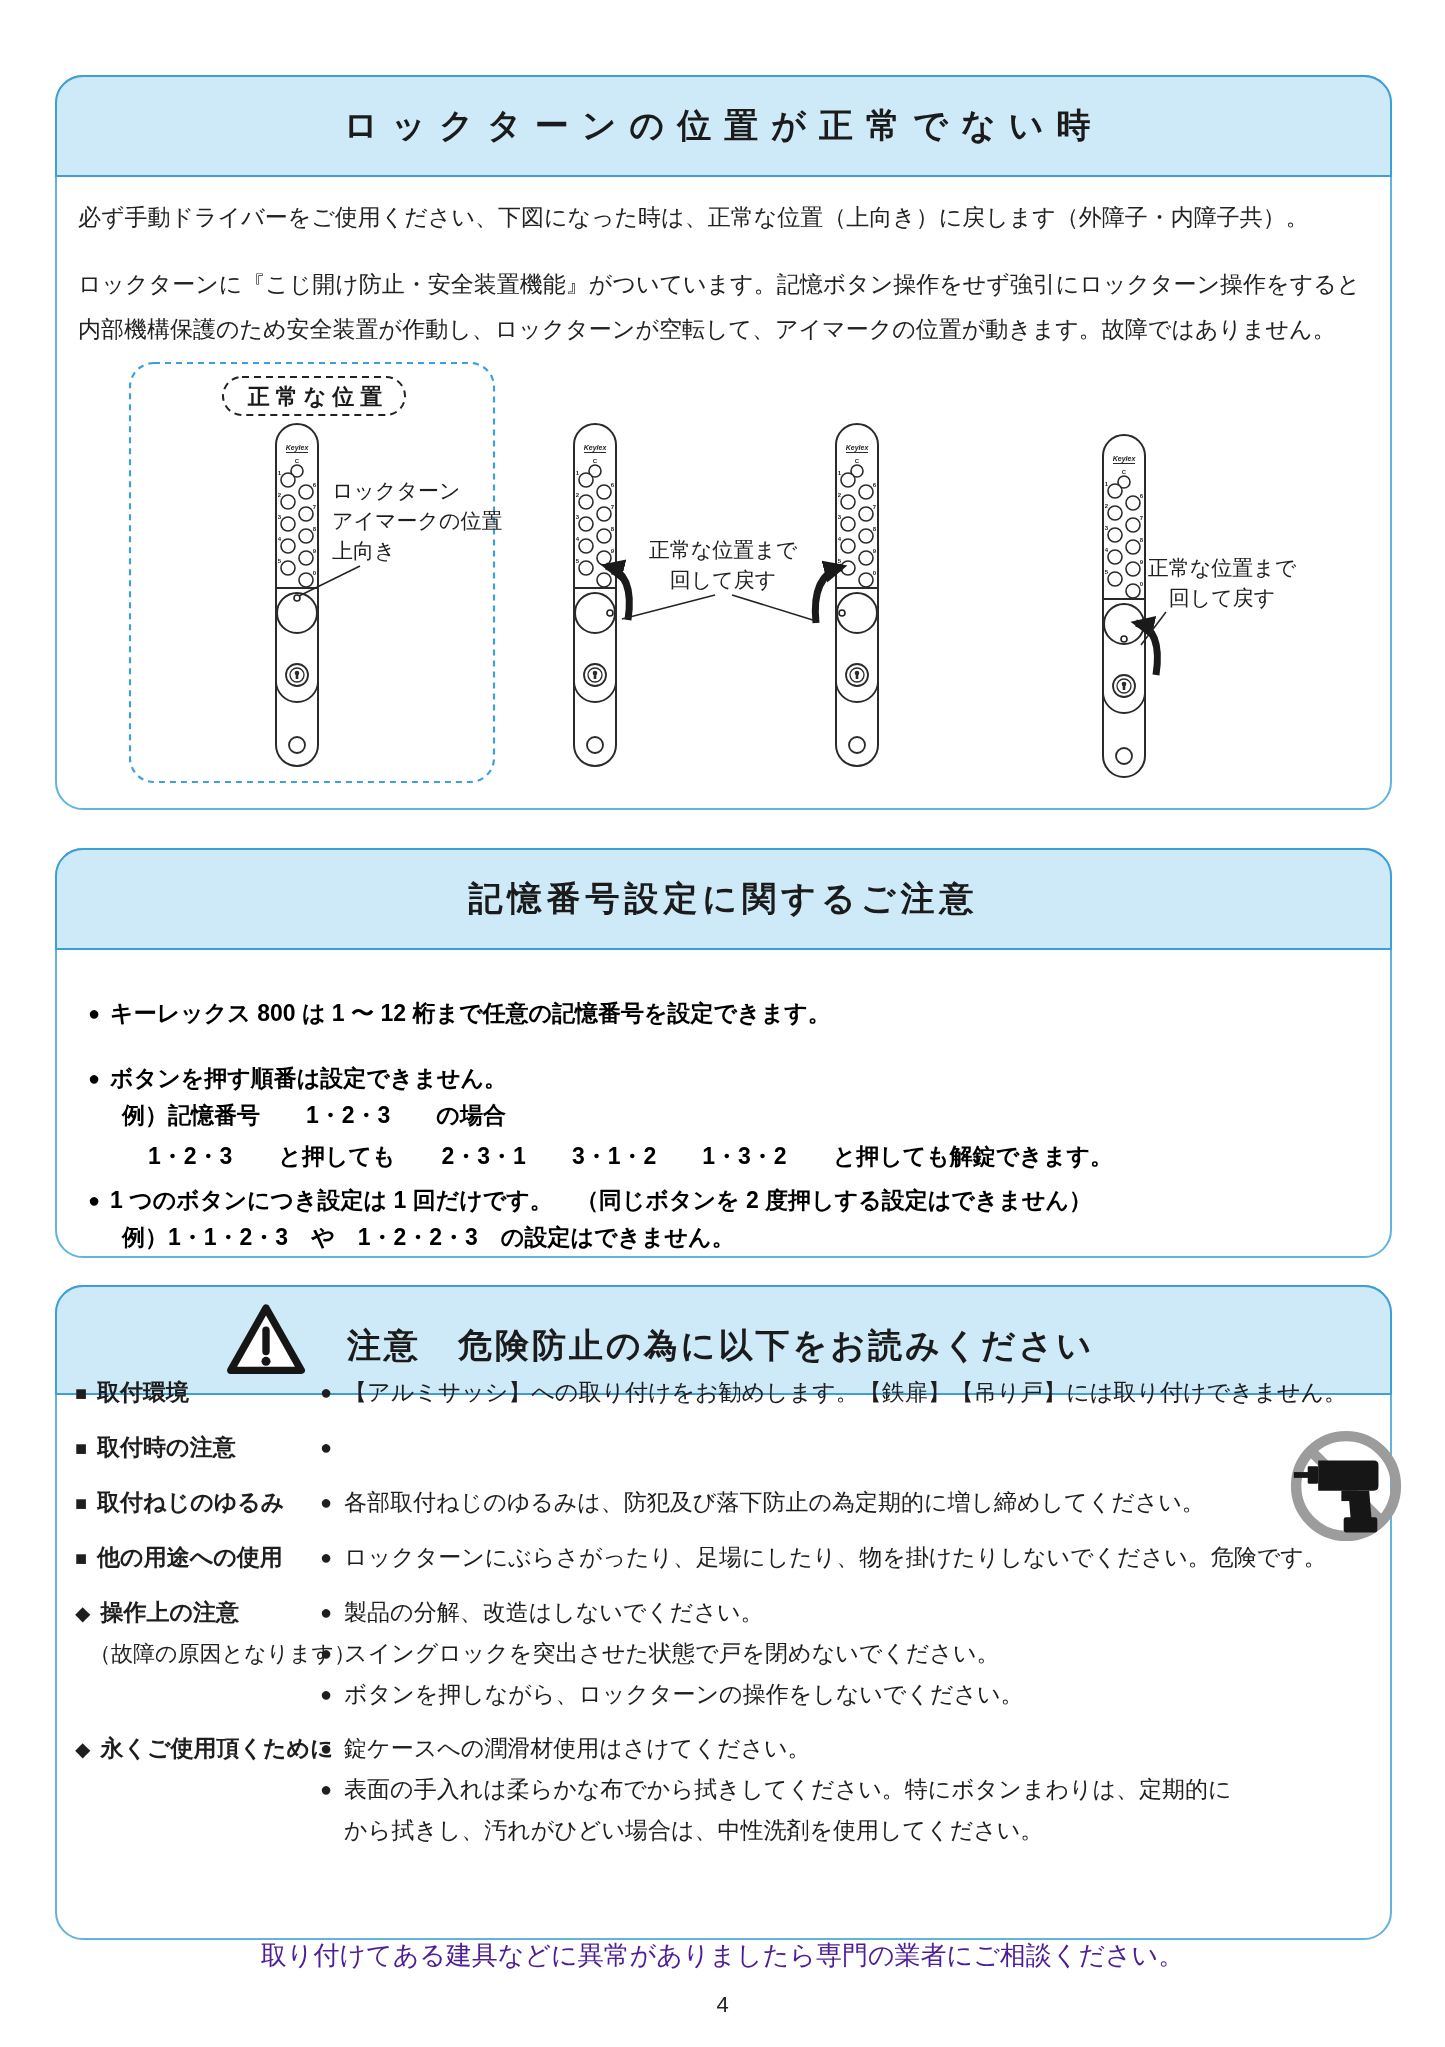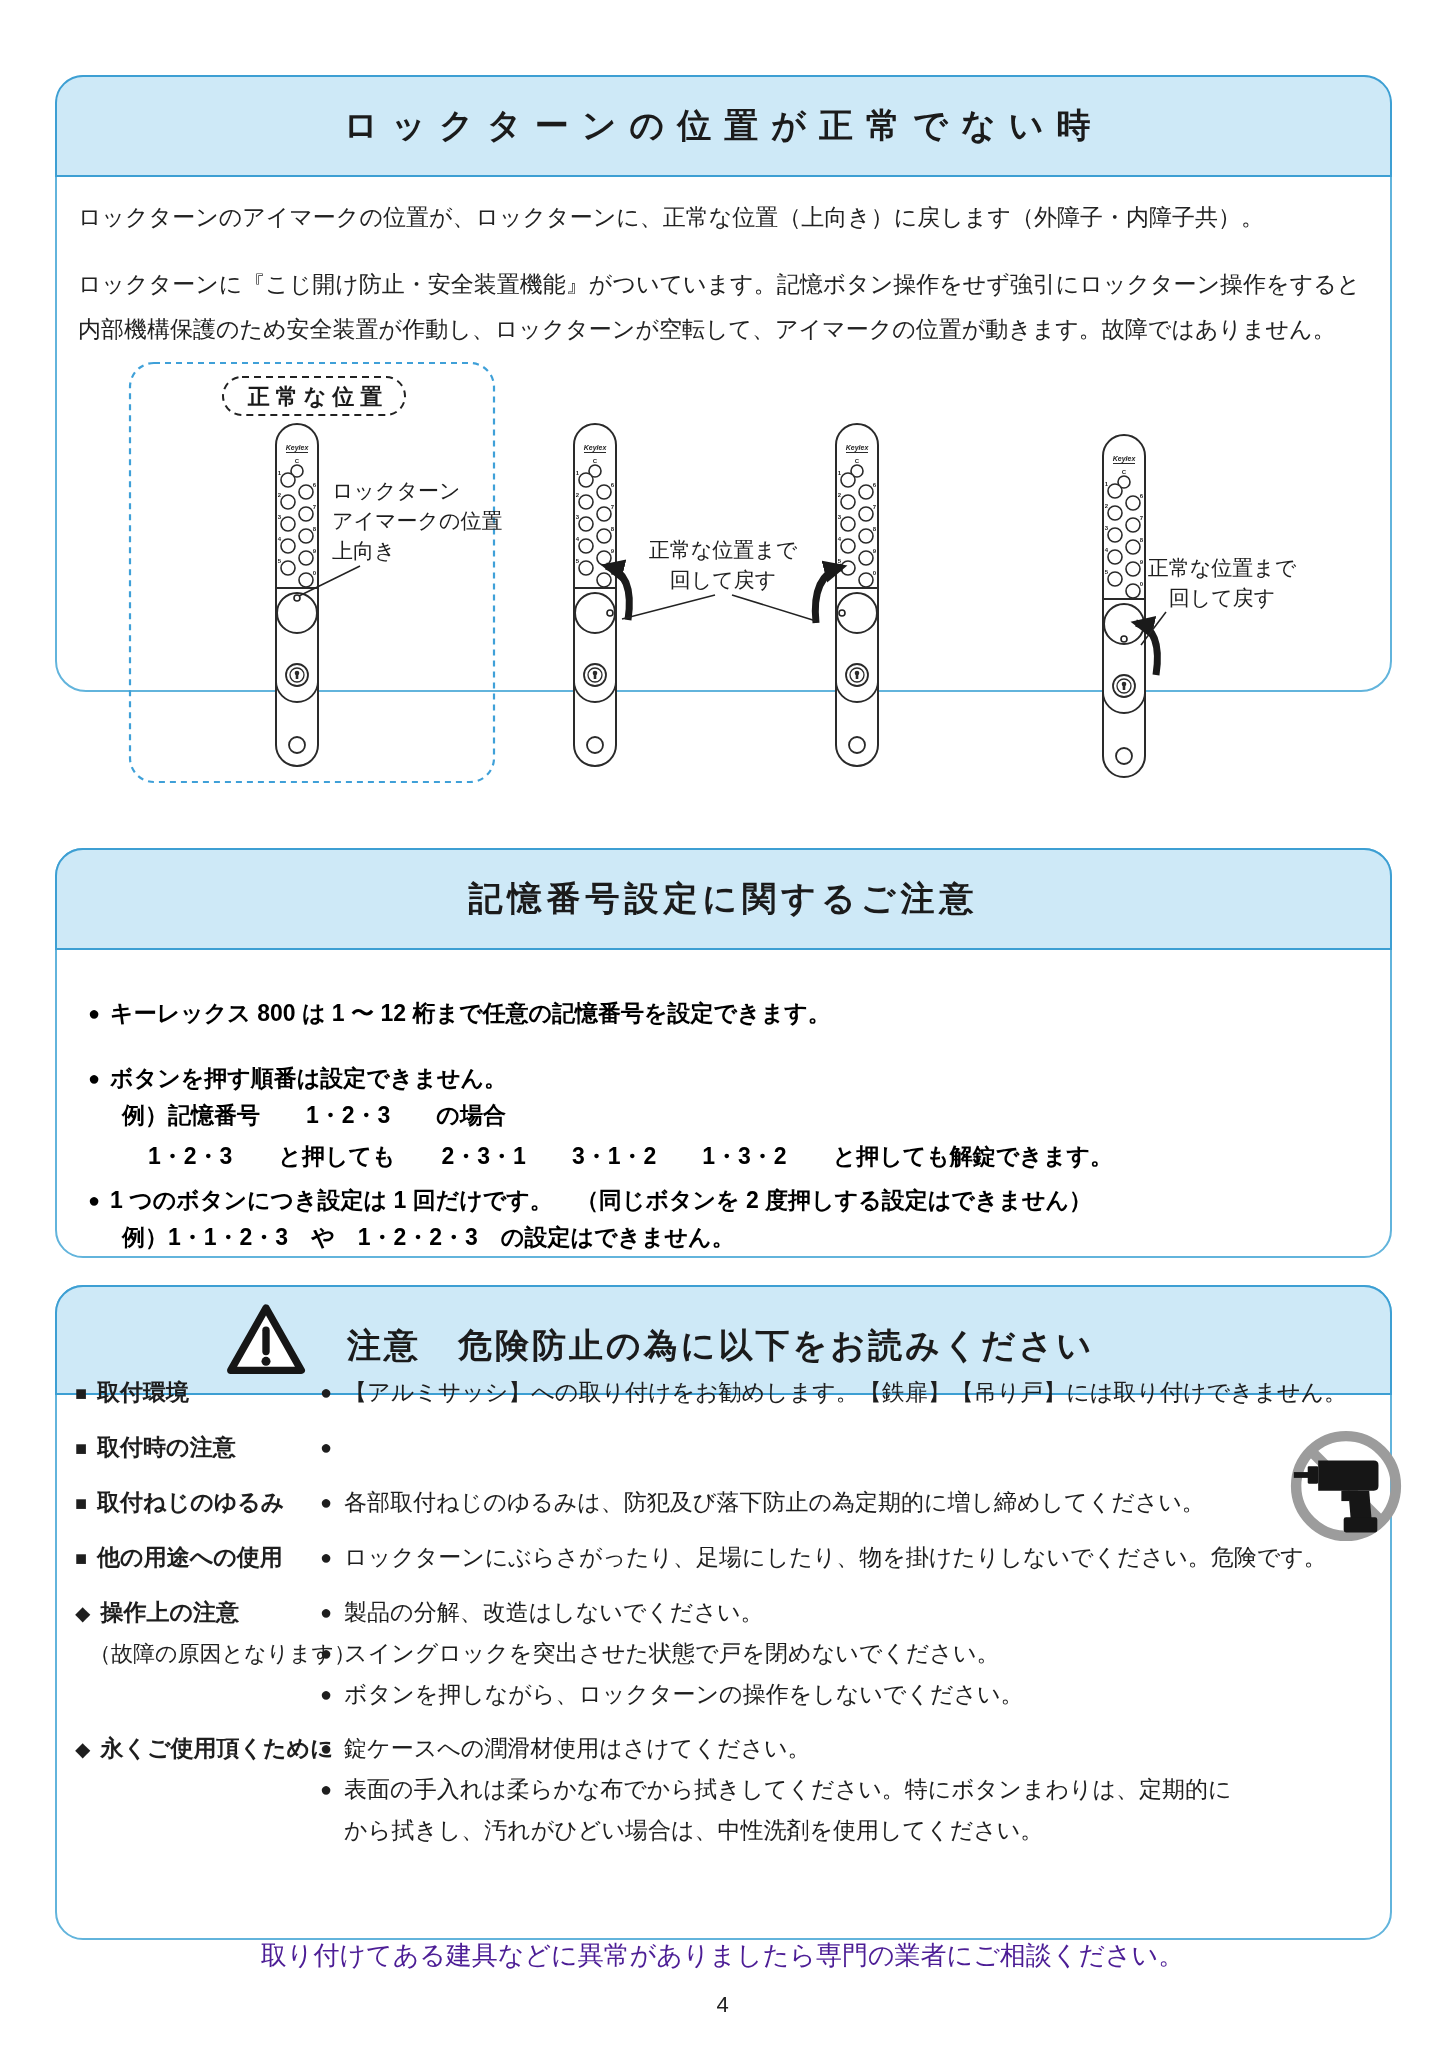--- a/index.html
+++ b/index.html
@@ -45,27 +45,27 @@
   .dia-label { font-size:21px; font-weight:500; fill:#1e1e1e; }
   .dev-key { font-size:6px; font-weight:600; fill:#222; }
   .dev-brand { font-size:7px; font-weight:700; font-style:italic; fill:#222; }
   .cap-label { font-size:22px; font-weight:600; fill:#1b1b1b; letter-spacing:6px; }
 </style>
 </head>
 <body>
 
 <div class="page">
 
-  <div class="panel" style="top:75px; height:617px;border-radius:31px;">
+  <div class="panel" style="top:75px; height:735px;">
     <div class="panel-header">
       <div class="panel-title ls-wide">ロックターンの位置が正常でない時</div>
     </div>
   </div>
 
-  <div class="abs body-text" style="left:78px; top:195px; width:1300px;">ロックターンのアイマークの位置が、ロックターンに、正常な位置（上向き）に戻します（外障子・内障子共）。</div>
+  <div class="abs body-text" style="left:78px; top:195px; width:1300px;">必ず手動ドライバーをご使用ください、下図になった時は、正常な位置（上向き）に戻します（外障子・内障子共）。</div>
   <div class="abs body-text" style="left:78px; top:262px; width:1310px;">
     <div>ロックターンに『こじ開け防止・安全装置機能』がついています。記憶ボタン操作をせず強引にロックターン操作をすると</div>
     <div>内部機構保護のため安全装置が作動し、ロックターンが空転して、アイマークの位置が動きます。故障ではありません。</div>
   </div>
 
   <svg class="abs" style="left:60px; top:270px;" width="1280" height="560" viewBox="0 0 1280 560">
     <defs>
       <marker id="ah" markerWidth="3.6" markerHeight="3.6" refX="2.6" refY="1.6" orient="auto">
         <path d="M0 0 L3.4 1.6 L0 3.2 Z" fill="#1a1a1a"></path>
       </marker>

